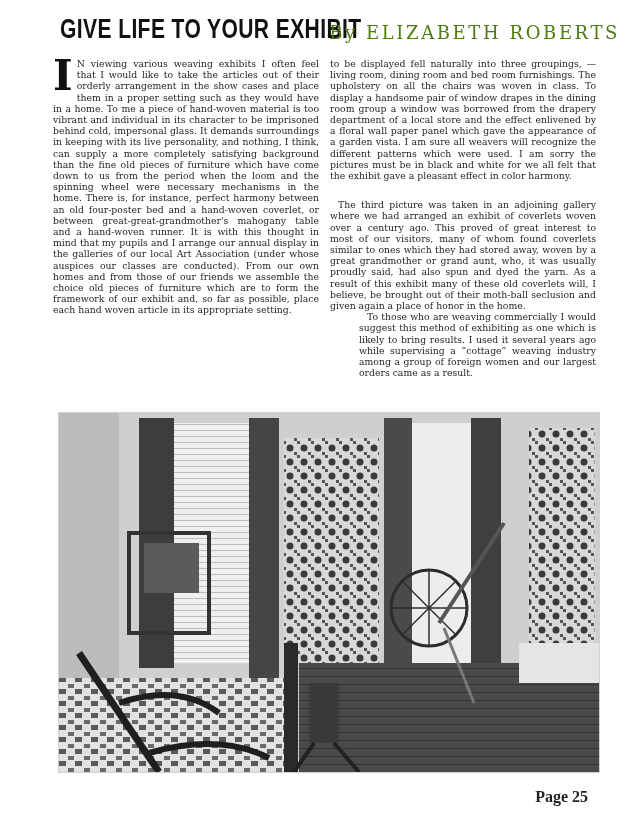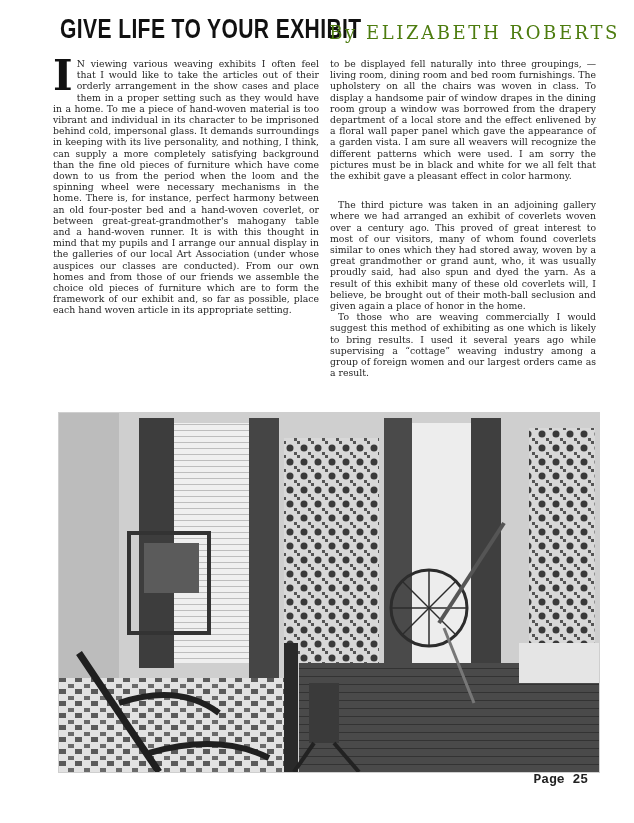--- a/index.html
+++ b/index.html
@@ -17,34 +17,34 @@
   }
   .col {
     position: absolute; top: 58px; width: 266px;
     font-family: "DejaVu Serif", serif; font-size: 9.3px; line-height: 11.2px; color: #1f1f1f;
     text-align: justify;
   }
   .col.left { left: 53px; }
   .col.right { left: 330px; }
   .col p { margin: 0; text-indent: 8px; }
   .col p + p { margin-top: 18px; }
-  .col p.tight { margin-top: 0; }
+  .col p.tight { margin-top: 0; margin-left: 29px; }
   .col p.first { text-indent: 0; }
   .dropcap {
     float: left; font-family: "DejaVu Serif", serif; font-weight: bold;
     font-size: 42px; line-height: 34px; margin: 1px 4px 0 0; color: #111;
   }
   .photo {
     position: absolute; left: 58px; top: 412px; width: 540px; height: 359px;
     background: #9a9a9a; overflow: hidden; border: 1px solid #cfcfcf;
   }
   .photo svg { display: block; }
   .page-num {
-    position: absolute; right: 46px; top: 772px;
-    font-family: Liberation Mono, monospace; font-size: 13px; font-weight: bold; color: #222;
+    position: absolute; right: 46px; top: 788px;
+    font-family: Liberation Serif, serif; font-size: 16px; font-weight: bold; color: #222;
   }
 </style>
 </head>
 <body>
 
 <div class="header">
   <div class="title">GIVE LIFE TO YOUR EXHIBIT</div>
   <div class="byline">By ELIZABETH ROBERTS</div>
 </div>
 

